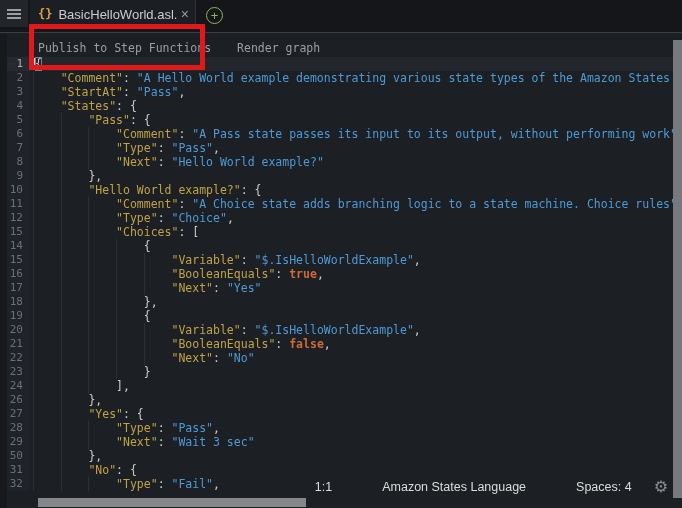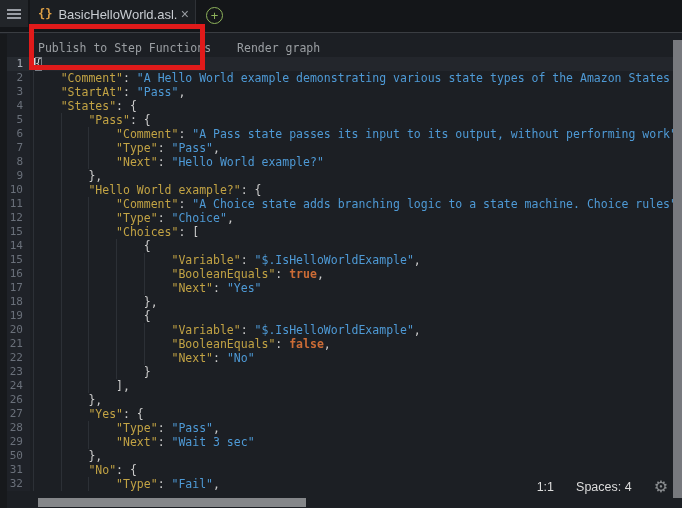--- a/index.html
+++ b/index.html
@@ -73,21 +73,21 @@
   .tok-pun  { color:#cccccc; }
   .cursor { display:inline-block; width:0; border-left:2px solid #d8d8d8; height:12px; vertical-align:-2px; }
   .match  { outline:1px solid #7a7f87; outline-offset:-1px; }
 
   
   #status {
     position:absolute; right:14px; bottom:12px; height:18px;
     display:flex; align-items:center; gap:22px;
     font-family:"Liberation Sans", sans-serif; font-size:12.5px; color:#dcdcdc;
   }
-  .status-item { cursor:pointer; white-space:nowrap; }
+  .status-item { cursor:pointer; white-space:nowrap;margin-left:28px; }
   #gear { font-family:"DejaVu Sans", sans-serif; font-size:16px; color:#8a8d90; line-height:1; }
 
   
   #vscroll {
     position:absolute; right:0; top:40px; bottom:10px; width:9px;
     background:#77797e; cursor:pointer;
   }
   #hscroll {
     position:absolute; left:38px; bottom:1px; width:268px; height:9px;
     background:#85878a; cursor:pointer;
@@ -251,20 +251,21 @@
         <div class="row">
           <span class="ln">32</span>
           <span class="code"><span class="ind" style="width: 12ch;"></span><span class="tok-key">"Type"</span><span class="tok-pun">: </span><span class="tok-str">"Fail"</span><span class="tok-pun">,</span></span>
         </div>
       </div>
     <div id="left-strip"></div>
   </div>
 
   <div id="status">
     <span class="status-item">1:1</span>
+    <span class="status-item">Amazon States Language</span>
     <span class="status-item">Spaces: 4</span>
     <span id="gear">⚙</span>
   </div>
 
   <div id="vscroll"></div>
   <div id="hscroll"></div>
 
   <div id="red-box"></div>
 </div>
 

